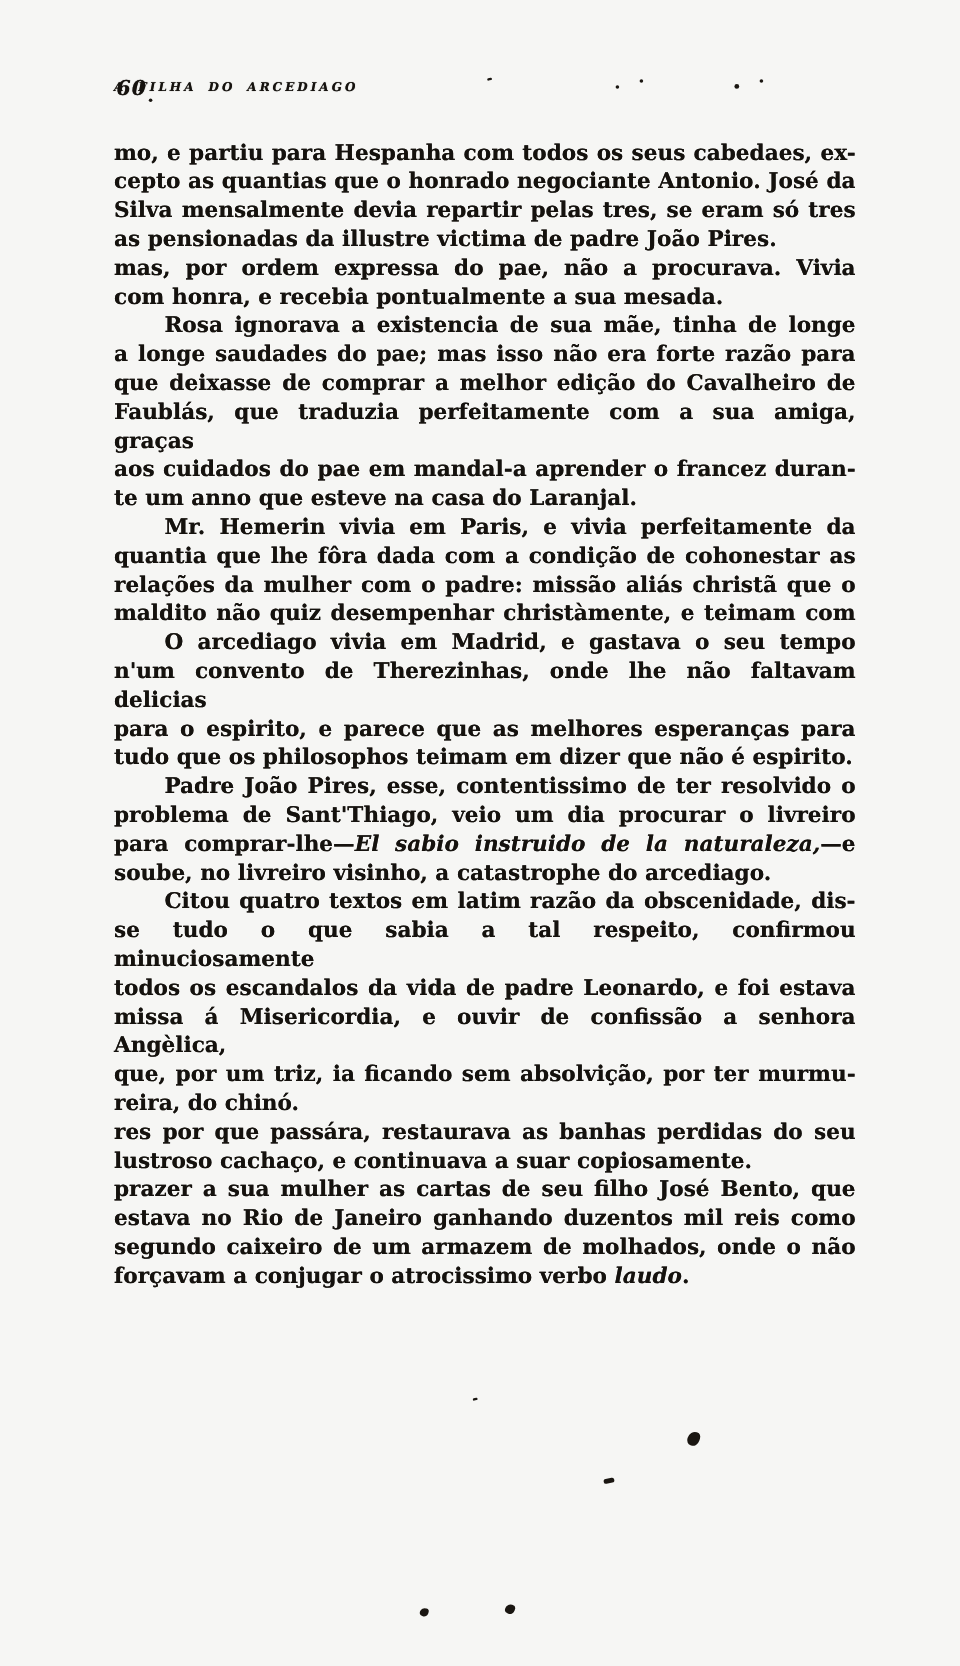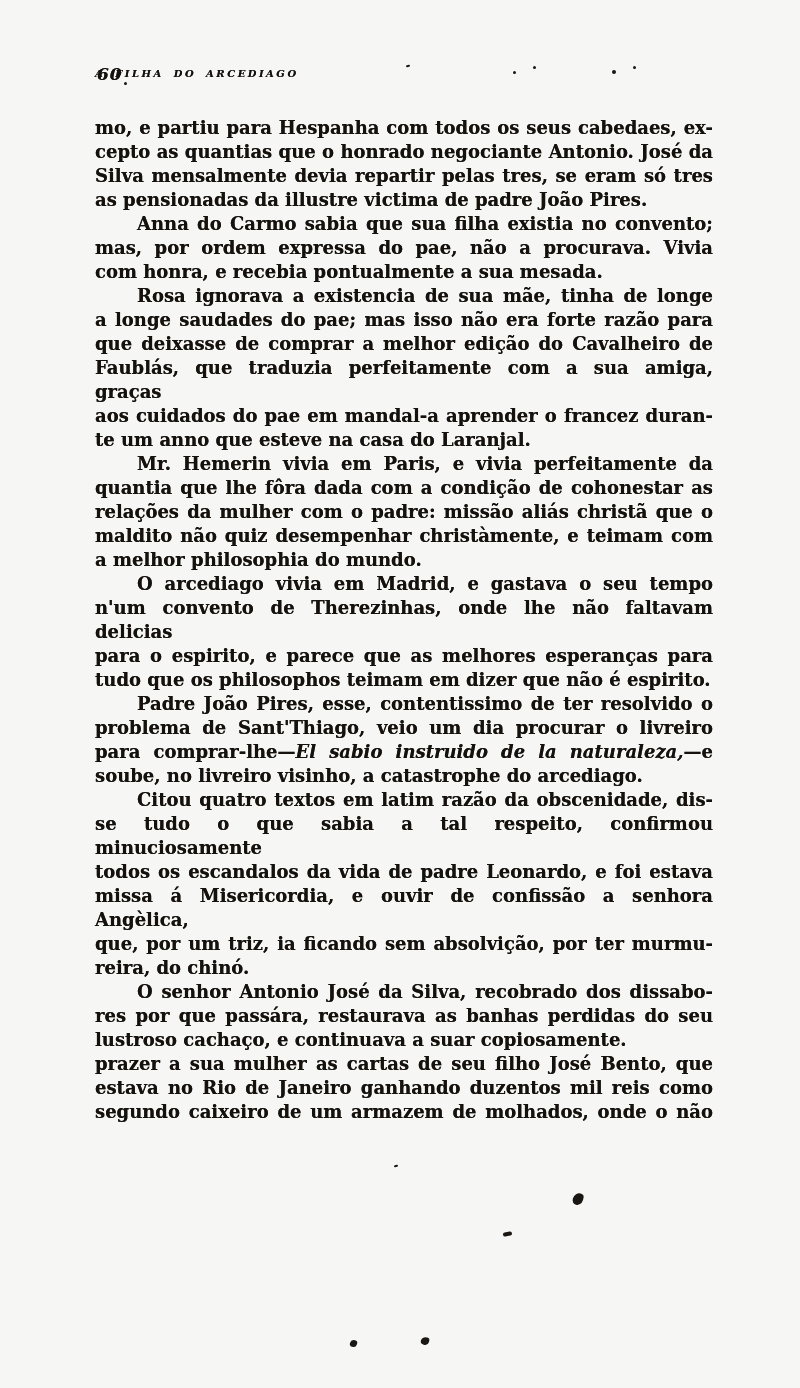--- a/index.html
+++ b/index.html
@@ -89,38 +89,36 @@
   </div>
 
   <div class="text-block">
       <div class="paragraph">
         <div class="line"><span>mo, e partiu para Hespanha com todos os seus cabedaes, ex-</span></div>
         <div class="line"><span>cepto as quantias que o honrado negociante Antonio. José da</span></div>
         <div class="line"><span>Silva mensalmente devia repartir pelas tres, se eram só tres</span></div>
         <div class="line last"><span>as pensionadas da illustre victima de padre João Pires.</span></div>
       </div>
       <div class="paragraph">
-        <div class="line indent"><span>Anna do Carmo sabia que sua filha existia no convento;</span></div>
         <div class="line"><span>mas, por ordem expressa do pae, não a procurava. Vivia</span></div>
         <div class="line last"><span>com honra, e recebia pontualmente a sua mesada.</span></div>
       </div>
       <div class="paragraph">
         <div class="line indent"><span>Rosa ignorava a existencia de sua mãe, tinha de longe</span></div>
         <div class="line"><span>a longe saudades do pae; mas isso não era forte razão para</span></div>
         <div class="line"><span>que deixasse de comprar a melhor edição do Cavalheiro de</span></div>
         <div class="line"><span>Faublás, que traduzia perfeitamente com a sua amiga, graças</span></div>
         <div class="line"><span>aos cuidados do pae em mandal-a aprender o francez duran-</span></div>
         <div class="line last"><span>te um anno que esteve na casa do Laranjal.</span></div>
       </div>
       <div class="paragraph">
         <div class="line indent"><span>Mr. Hemerin vivia em Paris, e vivia perfeitamente da</span></div>
         <div class="line"><span>quantia que lhe fôra dada com a condição de cohonestar as</span></div>
         <div class="line"><span>relações da mulher com o padre: missão aliás christã que o</span></div>
         <div class="line"><span>maldito não quiz desempenhar christàmente, e teimam com</span></div>
-        <div class="line last"><span>a melhor philosophia do mundo.</span></div>
       </div>
       <div class="paragraph">
         <div class="line indent"><span>O arcediago vivia em Madrid, e gastava o seu tempo</span></div>
         <div class="line"><span>n'um convento de Therezinhas, onde lhe não faltavam delicias</span></div>
         <div class="line"><span>para o espirito, e parece que as melhores esperanças para</span></div>
         <div class="line last"><span>tudo que os philosophos teimam em dizer que não é espirito.</span></div>
       </div>
       <div class="paragraph">
         <div class="line indent"><span>Padre João Pires, esse, contentissimo de ter resolvido o</span></div>
         <div class="line"><span>problema de Sant'Thiago, veio um dia procurar o livreiro</span></div>
@@ -129,28 +127,28 @@
       </div>
       <div class="paragraph">
         <div class="line indent"><span>Citou quatro textos em latim razão da obscenidade, dis-</span></div>
         <div class="line"><span>se tudo o que sabia a tal respeito, confirmou minuciosamente</span></div>
         <div class="line"><span>todos os escandalos da vida de padre Leonardo, e foi estava</span></div>
         <div class="line"><span>missa á Misericordia, e ouvir de confissão a senhora Angèlica,</span></div>
         <div class="line"><span>que, por um triz, ia ficando sem absolvição, por ter murmu-</span></div>
         <div class="line last"><span>reira, do chinó.</span></div>
       </div>
       <div class="paragraph">
-        <div class="line indent"><span>O senhor Antonio José da Silva, recobrado dos dissabo-</span></div>
         <div class="line"><span>res por que passára, restaurava as banhas perdidas do seu</span></div>
         <div class="line last"><span>lustroso cachaço, e continuava a suar copiosamente.</span></div>
       </div>
       <div class="paragraph">
         <div class="line"><span>prazer a sua mulher as cartas de seu filho José Bento, que</span></div>
         <div class="line"><span>estava no Rio de Janeiro ganhando duzentos mil reis como</span></div>
         <div class="line"><span>segundo caixeiro de um armazem de molhados, onde o não</span></div>
+        <div class="line last"><span>forçavam a conjugar o atrocissimo verbo </span><span class="italic">laudo</span><span>.</span></div>
       </div>
     </div>
 
   <div class="speck dash" style="left:406px; top:65px;  width:4px;  height:2px;"></div>
   <div class="speck round" style="left:513px; top:71px;  width:3px;  height:3px;"></div>
   <div class="speck round" style="left:533px; top:66px;  width:3px;  height:3px;"></div>
   <div class="speck round" style="left:612px; top:70px;  width:4px;  height:4px;"></div>
   <div class="speck round" style="left:633px; top:66px;  width:3px;  height:3px;"></div>
   <div class="speck round" style="left:124px; top:82px;  width:3px;  height:3px;"></div>
   <div class="speck dash" style="left:394px; top:1165px; width:4px; height:2px;"></div>

